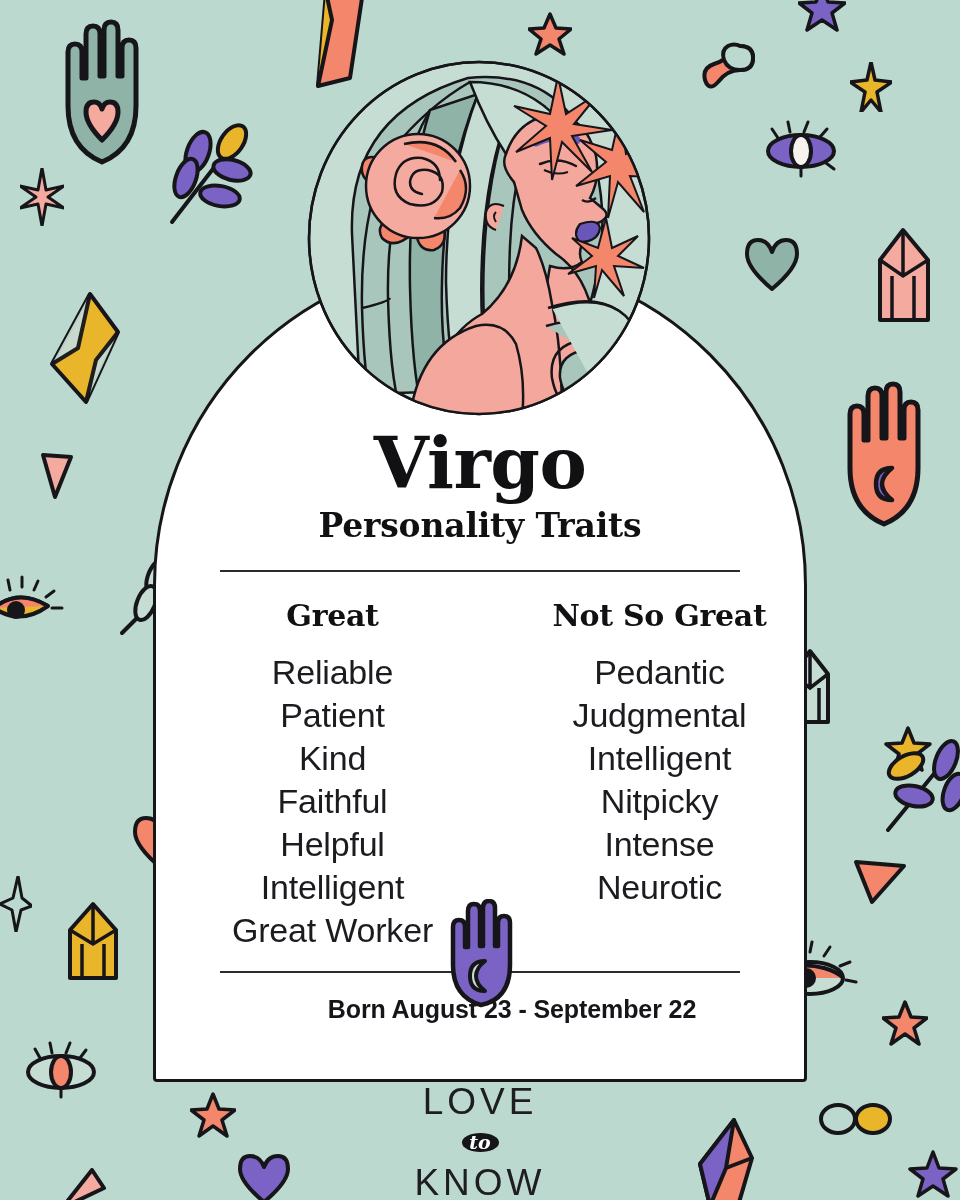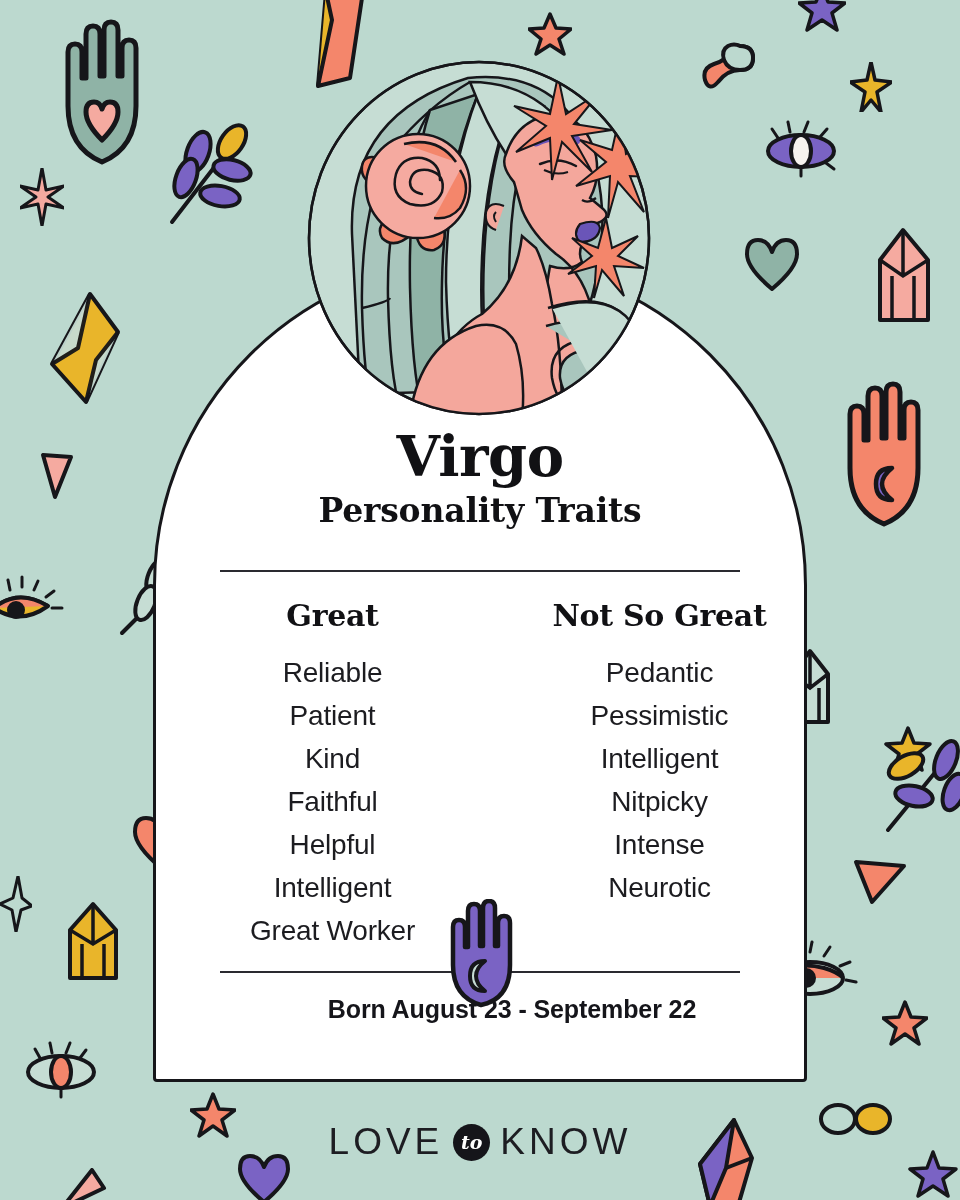--- a/index.html
+++ b/index.html
@@ -28,21 +28,21 @@
     position:absolute;left:300px;top:58px;width:358px;height:360px;z-index:9;
   }
 
   
   #card-content{
     position:absolute;left:153px;top:258px;width:654px;height:824px;z-index:12;
   }
   #title-block{position:absolute;left:0;top:170px;width:654px;text-align:center;}
   #zodiac-title{
     font-family:"DejaVu Serif",serif;
-    font-size:56px;font-weight:700;color:#111114;
+    font-size:71px;font-weight:700;color:#111114;
     letter-spacing:-0.5px;line-height:1;margin:0;
   }
   #zodiac-subtitle{
     font-family:"DejaVu Serif",serif;
     font-size:33px;font-weight:700;color:#111114;
     letter-spacing:-0.2px;line-height:1;margin:10px 0 0 0;
   }
 
   .rule{
     position:absolute;left:67px;width:520px;height:0;
@@ -56,36 +56,36 @@
     display:flex;
   }
   .col{flex:1;text-align:center;padding-left:32px;}
   .col-head{
     font-family:"DejaVu Serif",serif;
     font-size:30px;font-weight:700;color:#111114;
     letter-spacing:-0.3px;margin:0 0 18px 0;white-space:nowrap;
   }
   .trait{
     font-family:"Liberation Sans",sans-serif;
-    font-size:28px;font-weight:400;color:#1c1c20;
+    font-size:34px;font-weight:400;color:#1c1c20;
     line-height:43px;letter-spacing:-0.2px;white-space:nowrap;
   }
 
   #born-line{
     position:absolute;left:0;top:737px;width:718px;text-align:center;
     font-family:"Liberation Sans",sans-serif;
     font-size:25px;font-weight:700;color:#15151a;letter-spacing:-0.1px;
   }
 
   #hand-divider{position:absolute;left:437px;top:899px;width:86px;height:110px;z-index:14;}
 
   
   #logo{
     position:absolute;left:0;top:1112px;width:960px;height:60px;
-    display:flex;align-items:center;justify-content:center;gap:10px;z-index:20;
+    display:flex;align-items:center;justify-content:center;gap:10px;z-index:20;flex-direction:column;
   }
   .logo-word{
     font-family:"Liberation Sans",sans-serif;
     font-size:37px;font-weight:300;color:#1d1d22;letter-spacing:4px;
   }
   #logo-to{
     width:37px;height:37px;border-radius:50%;background:#15151a;
     display:flex;align-items:center;justify-content:center;text-align:center;
   }
   #logo-to span{
@@ -369,21 +369,21 @@
         <div class="trait">Patient</div>
         <div class="trait">Kind</div>
         <div class="trait">Faithful</div>
         <div class="trait">Helpful</div>
         <div class="trait">Intelligent</div>
         <div class="trait">Great Worker</div>
       </div>
       <div class="col">
         <div class="col-head">Not So Great</div>
         <div class="trait">Pedantic</div>
-        <div class="trait">Pessimistic</div>
+        <div class="trait">Judgmental</div>
         <div class="trait">Intelligent</div>
         <div class="trait">Nitpicky</div>
         <div class="trait">Intense</div>
         <div class="trait">Neurotic</div>
       </div>
     </div>
 
     <div class="rule" id="rule-bottom"></div>
 
     <div id="born-line">Born August 23 - September 22</div>

